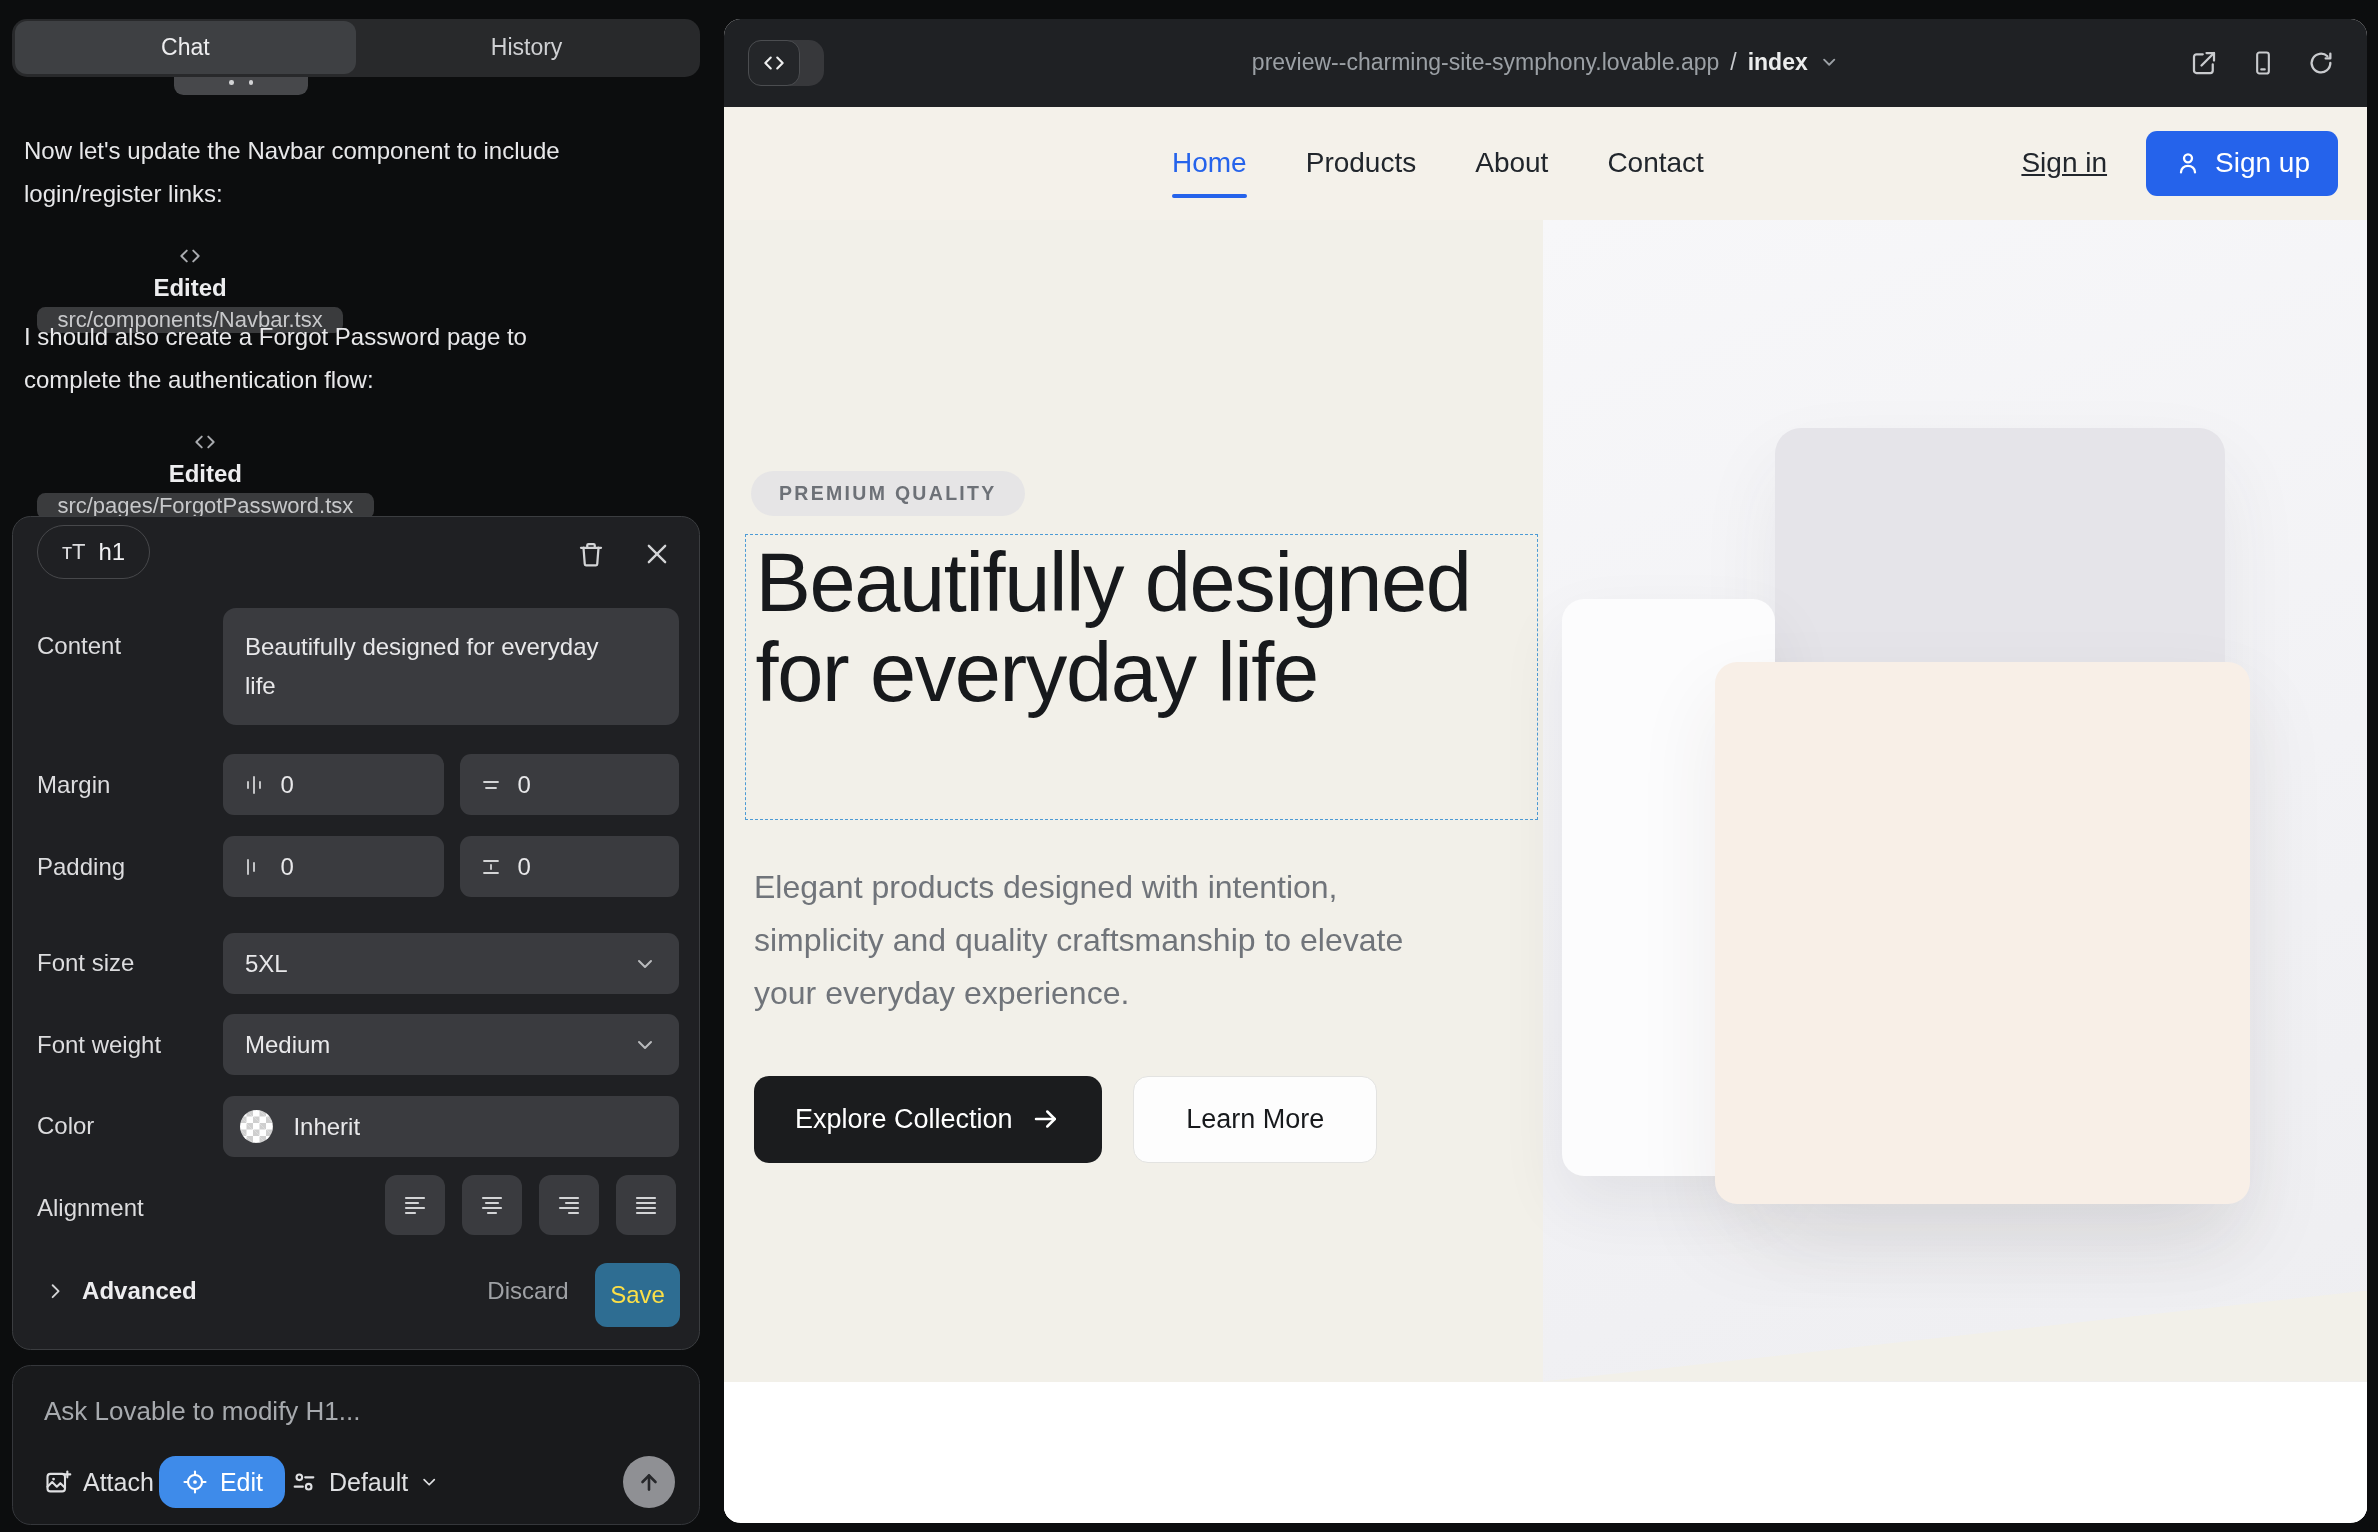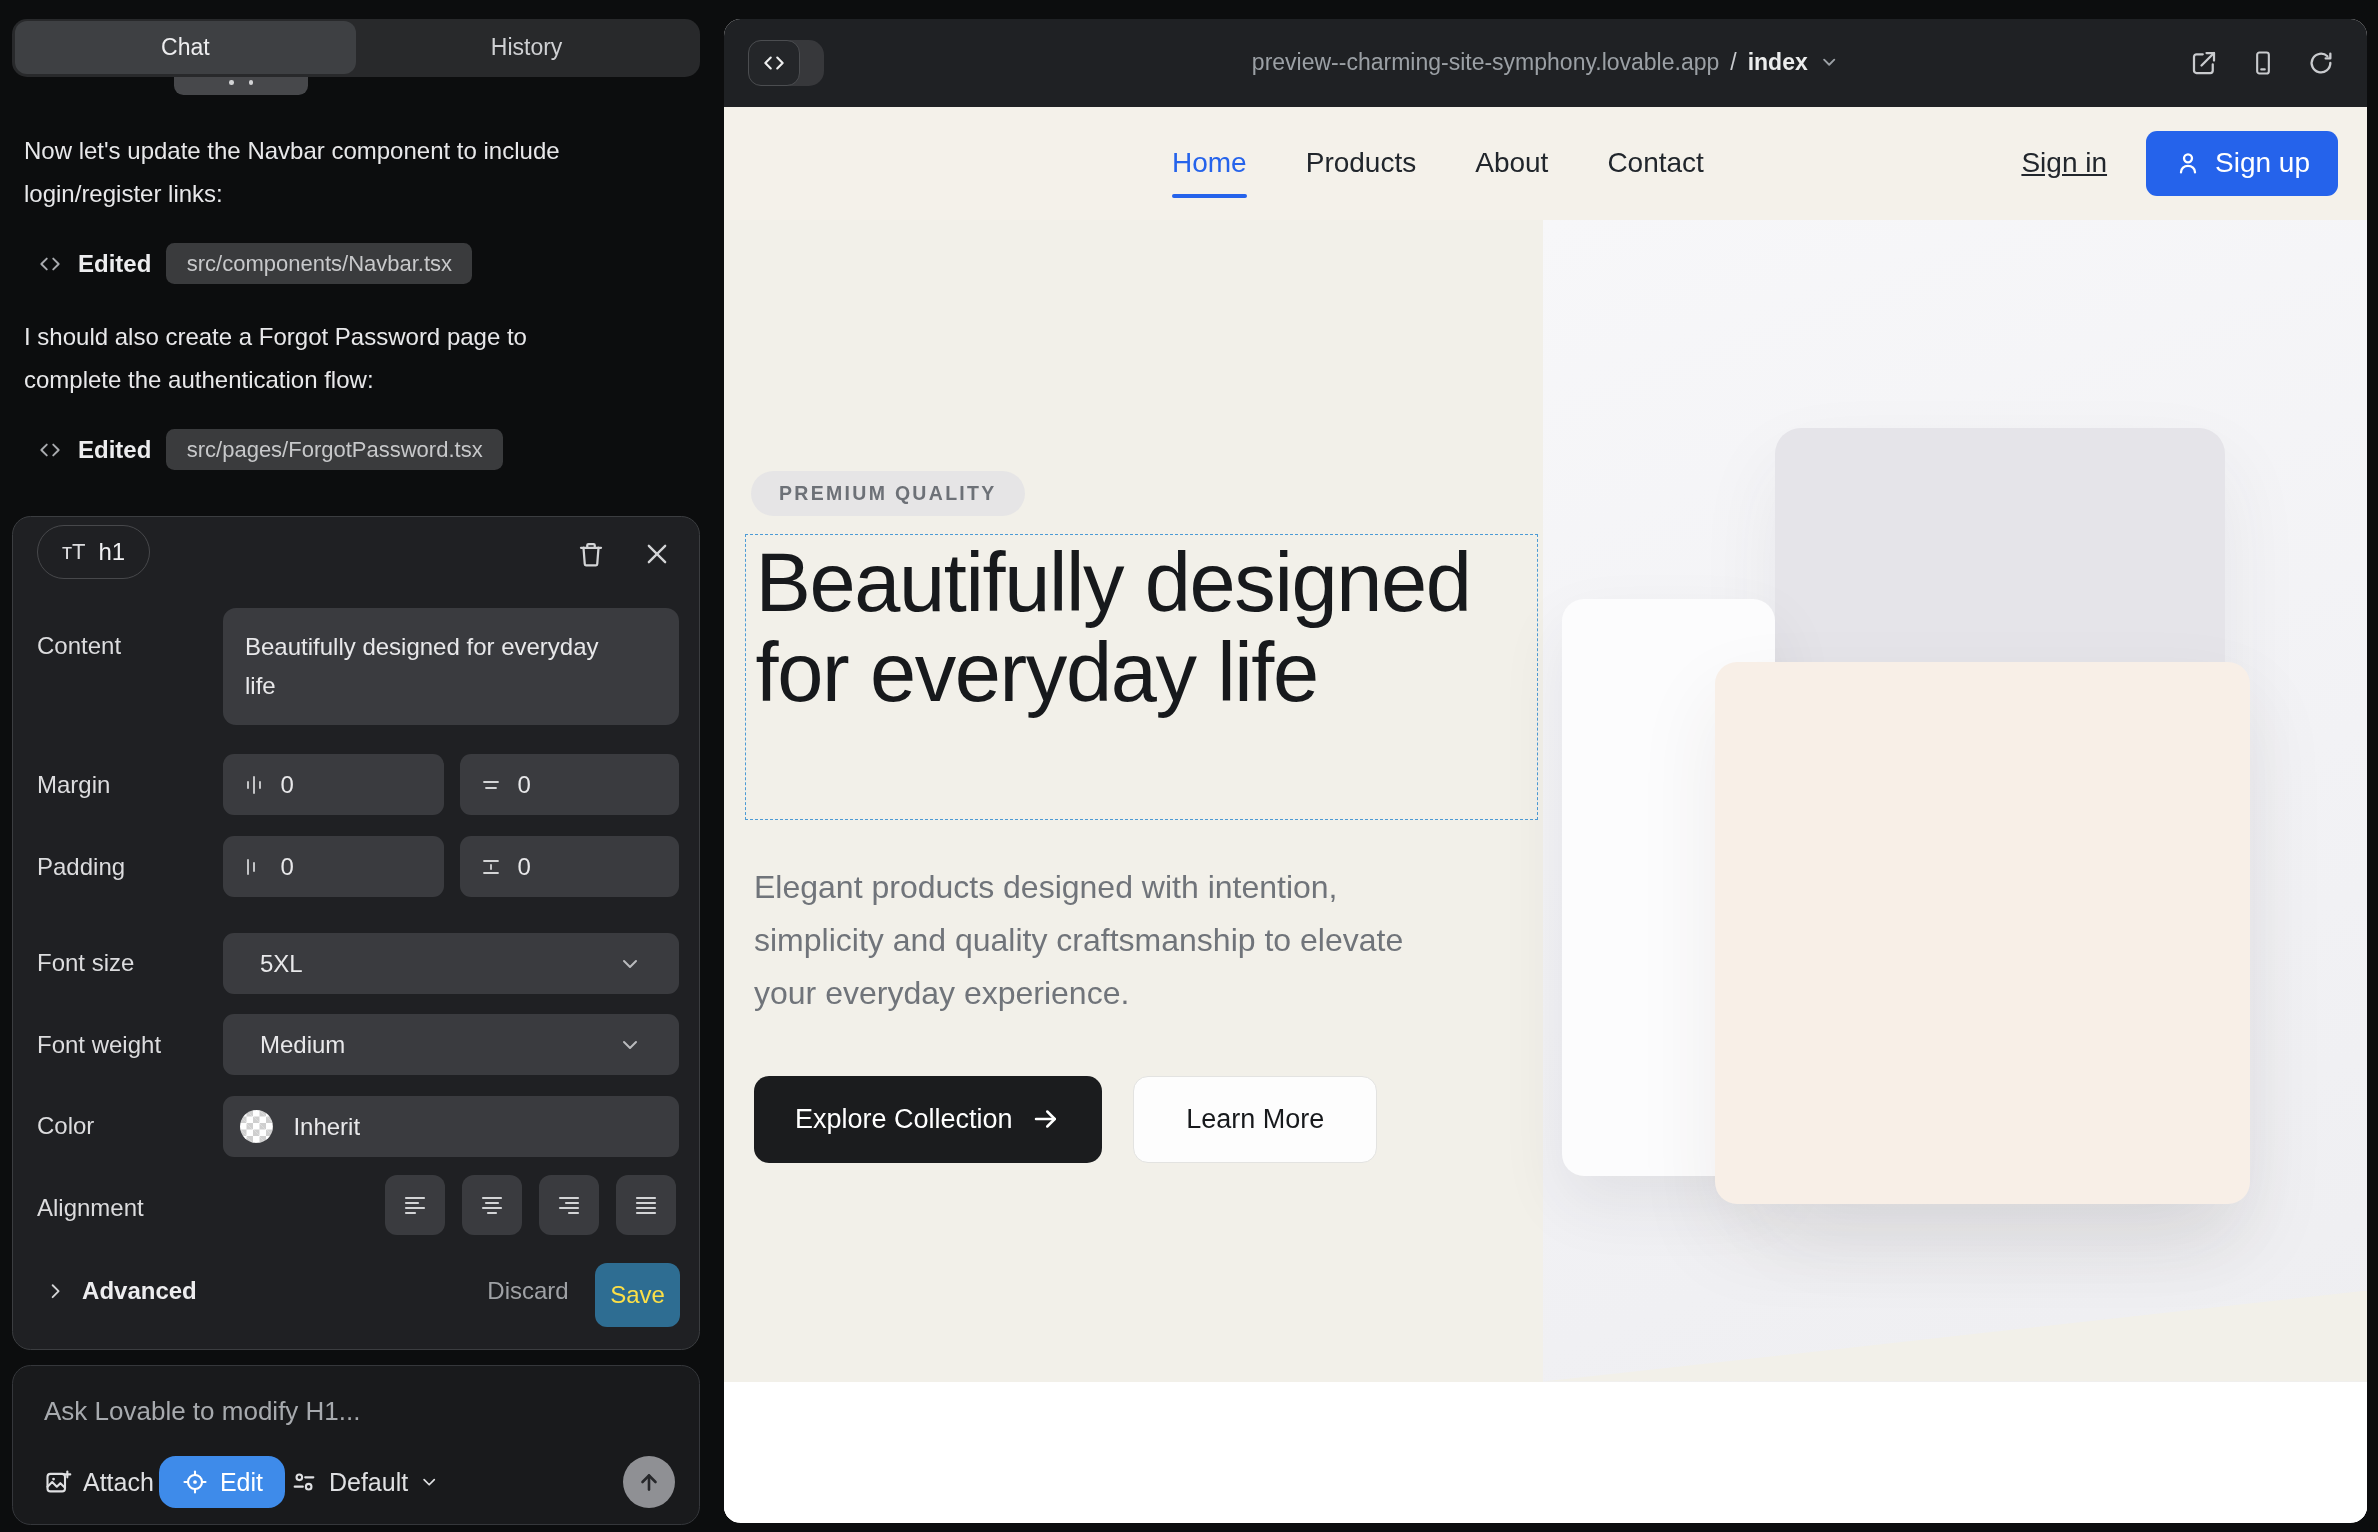--- a/index.html
+++ b/index.html
@@ -10,40 +10,40 @@
   
   .sidebar{position:absolute;left:0;top:0;width:724px;height:1532px;background:#0c0d0e;}
   .tabs{position:absolute;left:12px;top:18.6px;width:688px;height:58px;background:#28292b;border-radius:15px;display:flex;padding:2.8px;z-index:2;}
   .tab{flex:1;display:flex;align-items:center;justify-content:center;font-size:23px;color:#cfd0d3;border-radius:12px;cursor:pointer;}
   .tab.active{background:#3e4043;color:#ededef;}
   .clipped-pill{position:absolute;left:174px;top:54px;width:134px;height:41px;background:#47484b;border-radius:9.3px;z-index:1;display:flex;gap:15px;justify-content:center;padding-top:26px;}
   .clipped-pill .dot{width:4.6px;height:4.6px;border-radius:50%;background:#d2d3d5;}
 
   .msg{position:absolute;left:24px;width:557px;font-size:24px;line-height:43px;color:#e8e8ea;}
   .msg-1{top:129px;} .msg-2{top:315px;}
-  .edit-row{position:absolute;left:37px;height:41px;display:flex;align-items:center;gap:15px;}
+  .edit-row{position:absolute;left:37px;height:41px;display:flex;align-items:center;gap:5px;flex-direction:column;}
   .edit-row-1{top:243px;} .edit-row-2{top:429px;}
   .edit-label{font-size:24px;font-weight:700;color:#ededef;}
   .file-chip{height:41px;display:flex;align-items:center;padding:0 20.4px;background:#3a3b3d;border-radius:8.3px;font-size:22px;color:#c7c8ca;}
 
   
   .editor{position:absolute;left:12px;top:516px;width:688px;height:834px;background:#1f2023;border:1.4px solid #3b3d40;border-radius:18.6px;z-index:3;}
   .tag-pill{position:absolute;left:24px;top:8.3px;height:54px;padding:0 24px;border:1.4px solid #47484b;border-radius:27px;display:flex;align-items:center;gap:13px;color:#e9e9eb;}
   .tag-glyph{font-size:22px;color:#dcdcde;}
   .tag-name{font-size:24px;color:#f0f0f2;}
   .icon-btn{position:absolute;top:16.7px;width:41px;height:41px;display:flex;align-items:center;justify-content:center;cursor:pointer;}
   .trash-btn{left:557px;} .close-btn{left:623px;}
   .ed-label{position:absolute;left:24px;font-size:24px;color:#dcdcde;}
   .lbl-content{top:115px;} .lbl-margin{top:254px;} .lbl-padding{top:336px;}
   .lbl-fontsize{top:432px;} .lbl-fontweight{top:514px;} .lbl-color{top:595px;} .lbl-align{top:677px;}
   .content-area{position:absolute;left:210px;top:91px;width:456px;height:117px;background:#3a3b3f;border-radius:13px;padding:18.6px 56px 18.6px 22px;font-size:24px;line-height:39px;color:#e8e8ea;}
   .field{position:absolute;height:61px;background:#3a3b3f;border-radius:11px;display:flex;align-items:center;gap:15px;padding:0 18.6px;font-size:24px;color:#e8e8ea;}
   .f-mx{left:210px;top:237px;width:221px;} .f-my{left:447px;top:237px;width:219px;}
   .f-px{left:210px;top:319px;width:221px;} .f-py{left:447px;top:319px;width:219px;}
-  .select{position:absolute;left:210px;width:456px;height:61px;background:#3a3b3f;border-radius:11px;display:flex;align-items:center;padding:0 37px;font-size:24px;color:#e8e8ea;cursor:pointer;}
+  .select{position:absolute;left:210px;width:456px;height:61px;background:#3a3b3f;border-radius:11px;display:flex;align-items:center;padding:0 22px;font-size:24px;color:#e8e8ea;cursor:pointer;}
   .sel-size{top:416px;} .sel-weight{top:497px;}
   .select .chev{margin-left:auto;}
   .color-field{position:absolute;left:210px;top:579px;width:456px;height:61px;background:#3a3b3f;border-radius:11px;display:flex;align-items:center;gap:20.4px;padding:0 17px;font-size:24px;color:#e8e8ea;cursor:pointer;}
   .swatch{width:33px;height:33px;border-radius:50%;background-color:#fff;background-image:linear-gradient(45deg,#cfcfcf 25%,transparent 25%,transparent 75%,#cfcfcf 75%),linear-gradient(45deg,#cfcfcf 25%,#fff 25%,#fff 75%,#cfcfcf 75%);background-size:13px 13px;background-position:0 0,6.5px 6.5px;}
   .align-btn{position:absolute;top:658px;width:60px;height:60px;background:#3a3b3f;border-radius:12px;display:flex;align-items:center;justify-content:center;cursor:pointer;}
   .al-1{left:372px;} .al-2{left:449px;} .al-3{left:526px;} .al-4{left:603px;}
   .adv{position:absolute;left:32px;top:746px;height:56px;display:flex;align-items:center;gap:16.7px;font-size:24px;font-weight:600;color:#ededef;cursor:pointer;}
   .discard{position:absolute;left:464px;top:746px;height:56px;width:102px;display:flex;align-items:center;justify-content:center;font-size:24px;color:#9fa1a5;cursor:pointer;}
   .save{position:absolute;left:582px;top:746px;width:85px;height:64px;background:#2e6d92;border-radius:12px;display:flex;align-items:center;justify-content:center;font-size:24px;color:#fde047;cursor:pointer;}
 

